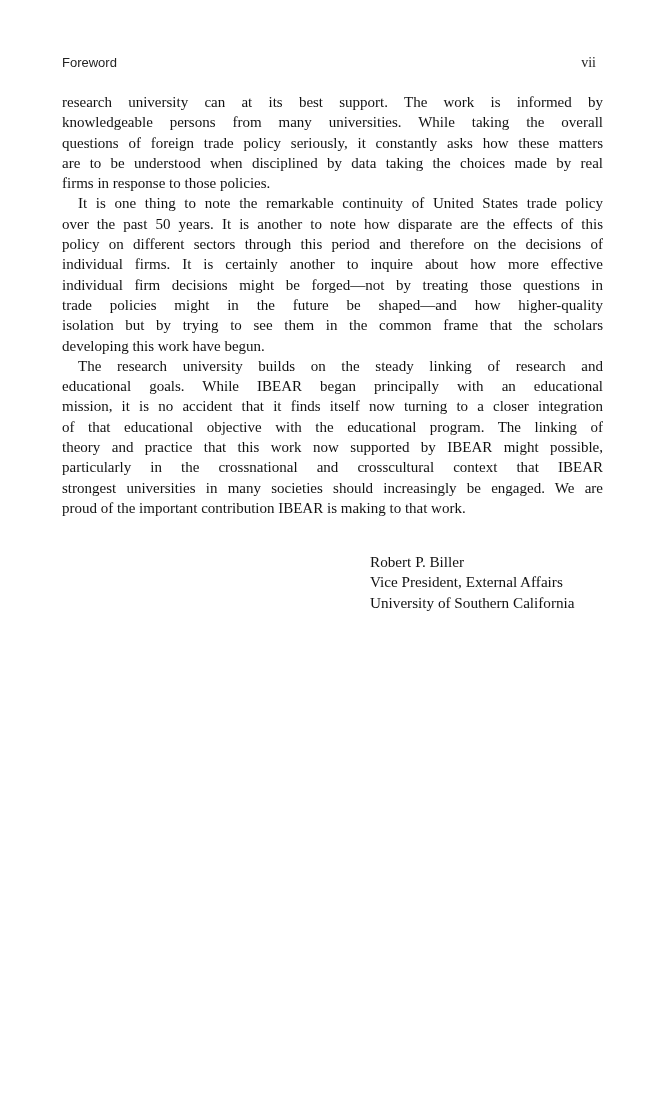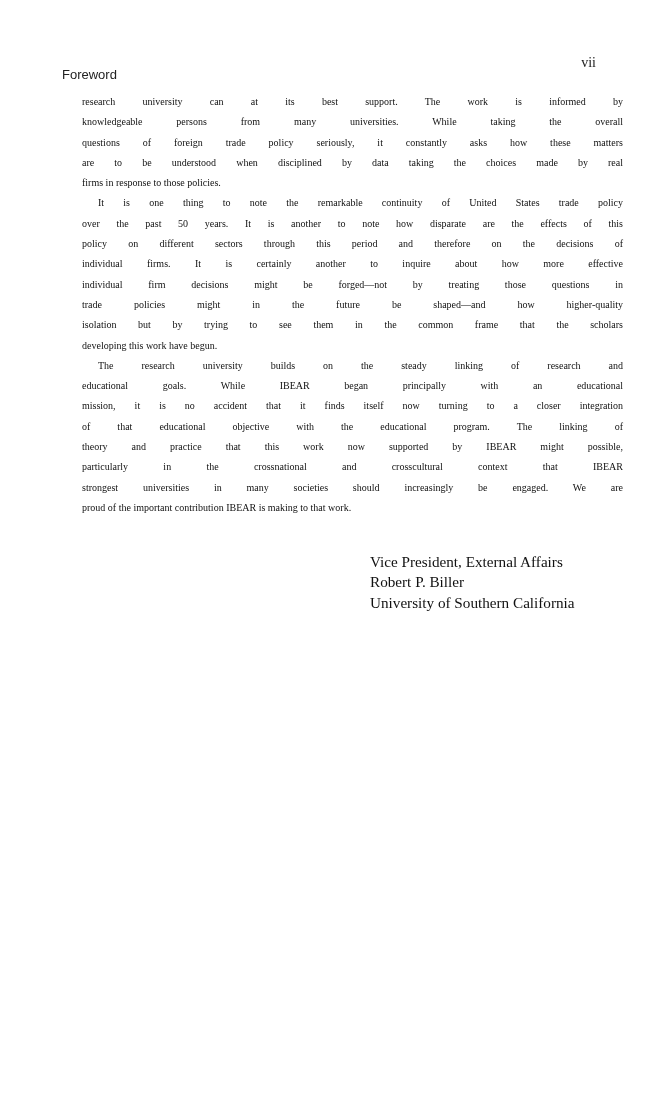--- a/index.html
+++ b/index.html
@@ -2,25 +2,25 @@
 <html><head>
   <meta charset="utf-8">
   <style>
     html, body { margin: 0; padding: 0; background: #ffffff; }
     body { width: 662px; height: 1111px; position: relative; overflow: hidden; color: #111111; }
     .page { position: absolute; left: 0; top: 0; width: 662px; height: 1111px; background: #ffffff; }
     .running-head {
       position: absolute; left: 62px; top: 55px; width: 541px; height: 18px;
       font-family: "Liberation Sans", sans-serif; font-size: 13px; color: #222;
     }
-    .running-head .title { position: absolute; left: 0; top: 12px; }
+    .running-head .title { position: absolute; left: 0; top: 0; }
     .running-head .folio { position: absolute; right: 7px; top: 0; font-family: "Liberation Serif", serif; font-size: 14px; }
     .body-text {
       position: absolute; left: 62px; top: 92px; width: 541px;
-      font-family: "Liberation Serif", serif; font-size: 10px; line-height: 20.3px; color: #111; margin-left: 20px;
+      font-family: "Liberation Serif", serif; font-size: 15px; line-height: 20.3px; color: #111;
     }
     .line {
       display: block; height: 20.3px; white-space: nowrap;
       text-align: justify; text-align-last: justify;
     }
     .line.indent { padding-left: 16px; }
     .line.last { text-align-last: left; }
     .signature {
       position: absolute; left: 370px; top: 552px;
       font-family: "Liberation Serif", serif; font-size: 15.2px; line-height: 20.3px; color: #111;
@@ -63,17 +63,17 @@
       <span class="line">mission, it is no accident that it finds itself now turning to a closer integration</span>
       <span class="line">of that educational objective with the educational program. The linking of</span>
       <span class="line">theory and practice that this work now supported by IBEAR might possible,</span>
       <span class="line">particularly in the crossnational and crosscultural context that IBEAR</span>
       <span class="line">strongest universities in many societies should increasingly be engaged. We are</span>
       <span class="line last">proud of the important contribution IBEAR is making to that work.</span>
     </div>
   </div>
 
   <div class="signature">
+    <div>Robert P. Biller</div>
     <div>Vice President, External Affairs</div>
-    <div>Robert P. Biller</div>
     <div>University of Southern California</div>
   </div>
 </div>
 
 </body></html>

